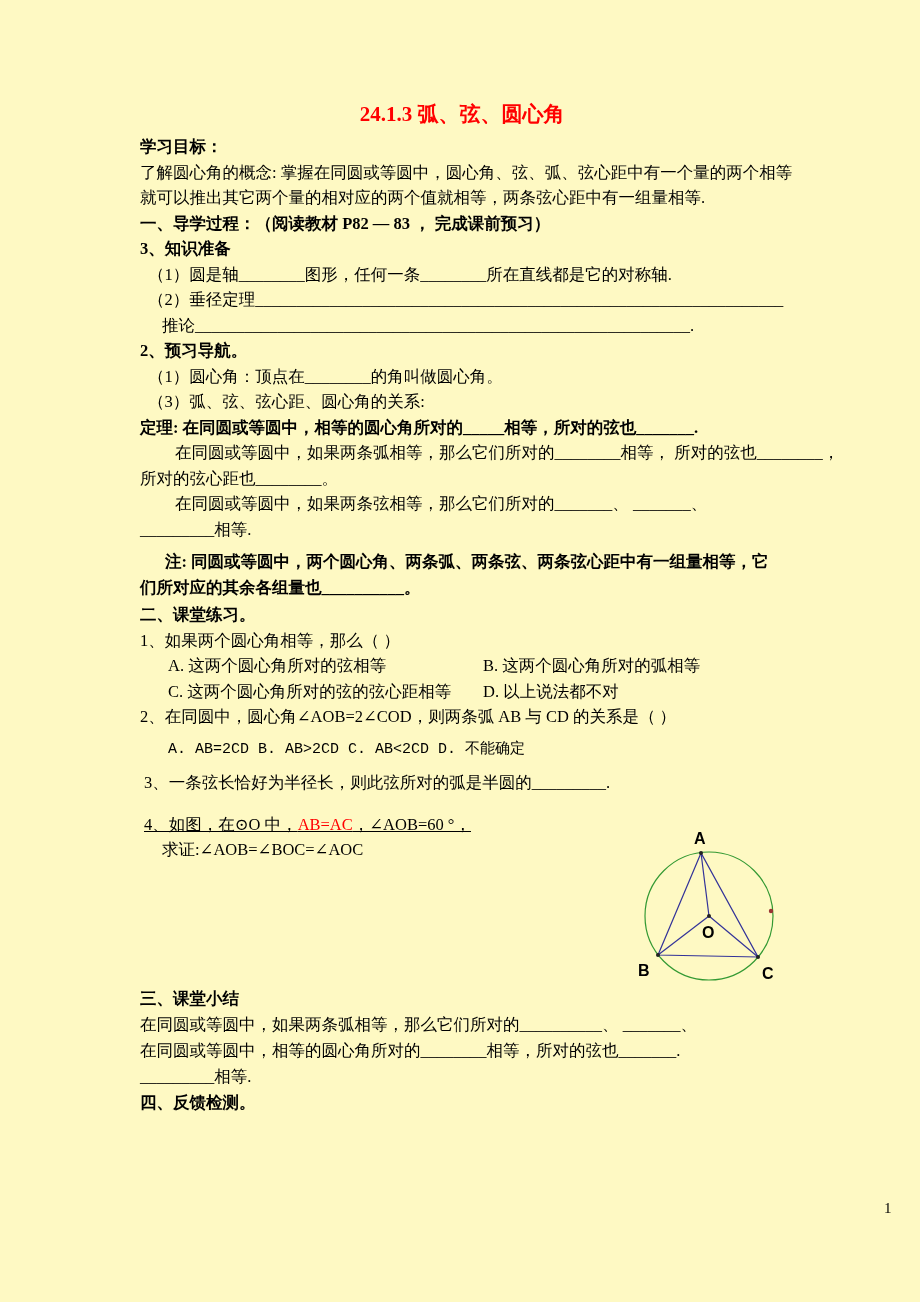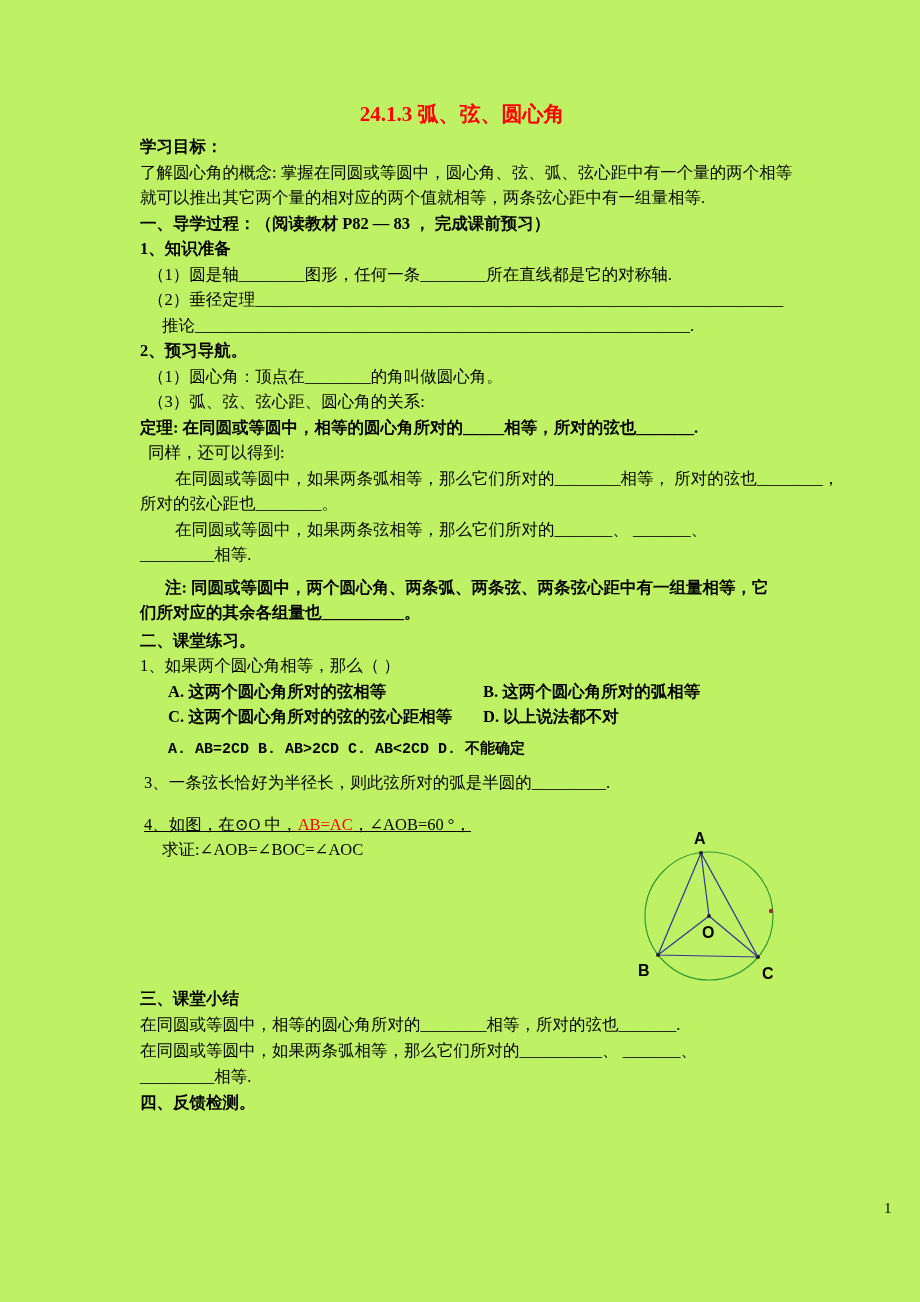--- a/index.html
+++ b/index.html
@@ -1,31 +1,31 @@
 <!DOCTYPE html>
 <html><head>
 <meta charset="utf-8">
 <style>
   html,body{margin:0;padding:0;}
   body{background:#ffffff;}
-  .page{position:relative;width:920px;height:1302px;background:#bef264;
+  .page{position:relative;width:920px;height:1302px;background:#fef9c3;
         font-family:"Liberation Serif","DejaVu Serif",serif;color:#000;overflow:hidden;}
   .content{position:absolute;left:140px;top:100px;width:676px;}
   .title{font-size:21px;line-height:28px;font-weight:bold;color:#ff0000;
          text-align:center;position:relative;left:-16px;margin:0 0 6px 0;}
   .ln{font-size:16.5px;line-height:25.5px;white-space:nowrap;}
   .ln26{font-size:16.5px;line-height:26px;white-space:nowrap;}
   .b{font-weight:bold;}
   .red{color:#ff0000;}
   .mono{font-family:"Liberation Mono","DejaVu Sans Mono",monospace;font-size:15px;}
   .ind4{padding-left:4px;}
   .ind8{padding-left:8px;}
   .ind22{padding-left:22px;}
   .ind25{padding-left:25px;}
-  .ind28{padding-left:28px;font-weight:bold;}
+  .ind28{padding-left:28px;}
   .ind35{padding-left:35px;}
   .mt2{margin-top:2px;}
   .mt4{margin-top:0;}
   .mt5{margin-top:16px;text-decoration:underline;}
   .mt7{margin-top:7px;}
   .mt8{margin-top:8px;}
   .opt-col{display:inline-block;width:315px;}
   .figure{position:absolute;left:606px;top:824px;}
   .flabel{font-family:"Liberation Sans","DejaVu Sans",sans-serif;font-weight:bold;font-size:16px;fill:#000;}
   .summary-block{position:absolute;left:140px;top:986px;width:676px;}
@@ -38,45 +38,45 @@
 
   <div class="content">
     <h1 class="title">24.1.3 弧、弦、圆心角</h1>
 
     <div class="ln b">学习目标：</div>
     <div class="ln">了解圆心角的概念: 掌握在同圆或等圆中，圆心角、弦、弧、弦心距中有一个量的两个相等</div>
     <div class="ln">就可以推出其它两个量的相对应的两个值就相等，两条弦心距中有一组量相等.</div>
 
     <div class="ln b mt4">一、导学过程：（阅读教材 P82 — 83 ，  完成课前预习）</div>
 
-    <div class="ln b">1、知识准备</div>
+    <div class="ln b">3、知识准备</div>
     <div class="ln ind8">（1）圆是轴________图形，任何一条________所在直线都是它的对称轴.</div>
     <div class="ln ind8">（2）垂径定理________________________________________________________________</div>
     <div class="ln ind22">推论____________________________________________________________.</div>
 
     <div class="ln b">2、预习导航。</div>
     <div class="ln ind8">（1）圆心角：顶点在________的角叫做圆心角。</div>
     <div class="ln ind8">（3）弧、弦、弦心距、圆心角的关系:</div>
     <div class="ln b">定理: 在同圆或等圆中，相等的圆心角所对的_____相等，所对的弦也_______.</div>
-    <div class="ln ind8">同样，还可以得到:</div>
     <div class="ln ind35">在同圆或等圆中，如果两条弧相等，那么它们所对的________相等， 所对的弦也________，</div>
     <div class="ln">所对的弦心距也________。</div>
     <div class="ln ind35">在同圆或等圆中，如果两条弦相等，那么它们所对的_______、 _______、</div>
     <div class="ln">_________相等.</div>
     <div class="ln b ind25 mt7">注: 同圆或等圆中，两个圆心角、两条弧、两条弦、两条弦心距中有一组量相等，它</div>
     <div class="ln b">们所对应的其余各组量也__________。</div>
 
     <div class="ln b mt2">二、课堂练习。</div>
     <div class="ln">1、如果两个圆心角相等，那么（   ）</div>
     <div class="ln ind28">
       <span class="opt-col">A. 这两个圆心角所对的弦相等</span><span>B. 这两个圆心角所对的弧相等</span>
     </div>
     <div class="ln ind28">
       <span class="opt-col">C. 这两个圆心角所对的弦的弦心距相等</span><span>D. 以上说法都不对</span>
     </div>
+    <div class="ln">2、在同圆中，圆心角∠AOB=2∠COD，则两条弧 AB 与 CD 的关系是（  ）</div>
     <div class="ln ind28 mono mt7">A. AB=2CD   B. AB&gt;2CD    C. AB&lt;2CD    D. 不能确定</div>
     <div class="ln mt8 ind4">3、一条弦长恰好为半径长，则此弦所对的弧是半圆的_________.</div>
     <div class="ln mt5 ind4">
       <span>4、如图，在⊙O 中，</span><span class="red">AB=AC</span><span>，∠AOB=60 °，</span>
     </div>
     <div class="ln ind22">求证:∠AOB=∠BOC=∠AOC</div>
   </div>
 
   <svg class="figure" width="205" height="175" viewBox="0 0 205 175">
     <circle cx="103" cy="92" r="64" fill="none" stroke="#339933" stroke-width="1.2"></circle>
@@ -90,21 +90,21 @@
     <circle cx="103" cy="92" r="2" fill="#222222"></circle>
     <circle cx="165" cy="87" r="2.2" fill="#993333"></circle>
     <text class="flabel" x="88" y="20">A</text>
     <text class="flabel" x="32" y="152">B</text>
     <text class="flabel" x="156" y="155">C</text>
     <text class="flabel" x="96" y="114">O</text>
   </svg>
 
   <div class="summary-block">
     <div class="ln26 b">三、课堂小结</div>
+    <div class="ln26">在同圆或等圆中，如果两条弧相等，那么它们所对的__________、 _______、</div>
     <div class="ln26">在同圆或等圆中，相等的圆心角所对的________相等，所对的弦也_______.</div>
-    <div class="ln26">在同圆或等圆中，如果两条弧相等，那么它们所对的__________、 _______、</div>
     <div class="ln26">_________相等.</div>
     <div class="ln26 b">四、反馈检测。</div>
   </div>
 
   <div class="page-number">1</div>
 
 </div>
 
 </body></html>

